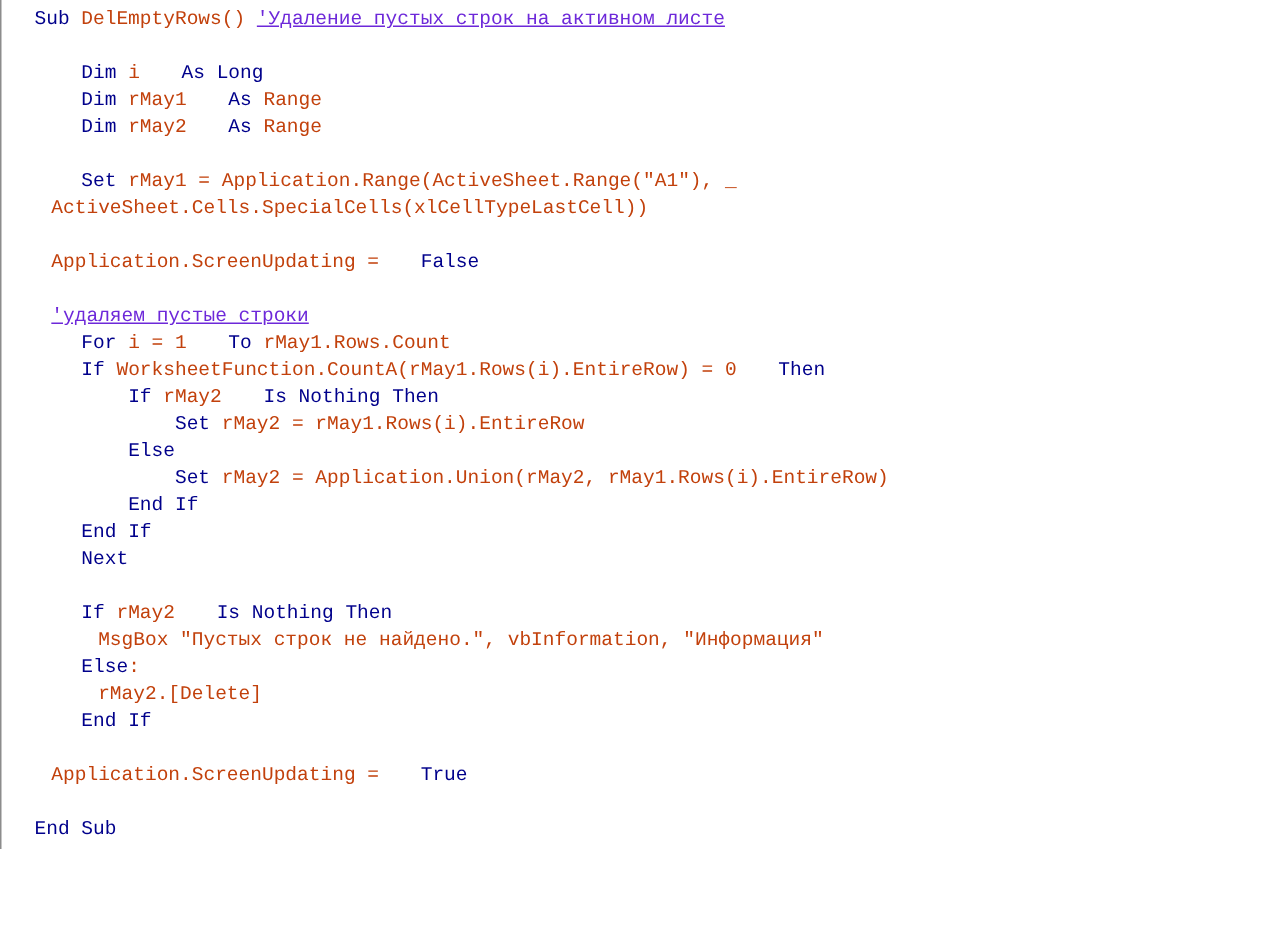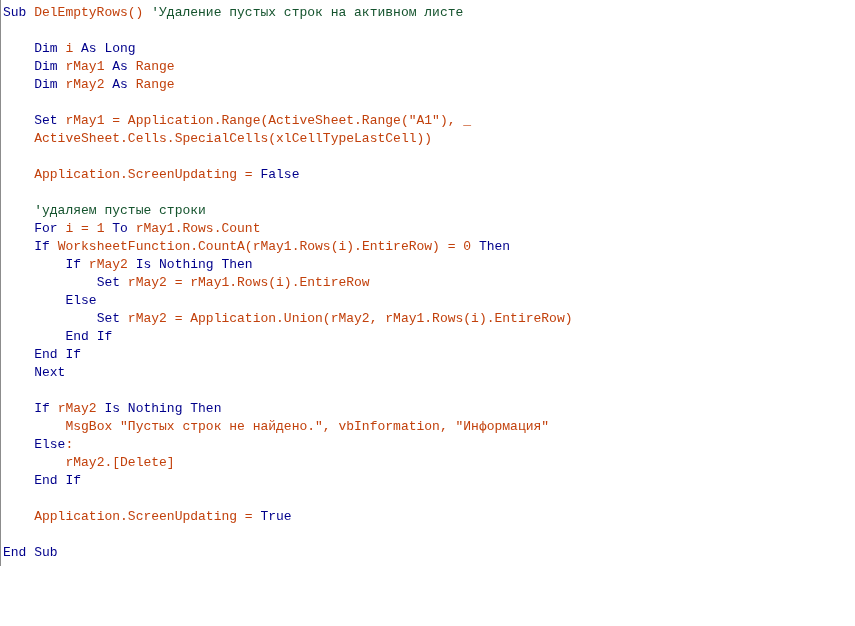--- a/index.html
+++ b/index.html
@@ -16,22 +16,22 @@
     padding: 4px 0 4px 2px;
     width: 853px;
     box-sizing: border-box;
   }
   pre {
     margin: 0;
     padding: 0;
     font-family: inherit;
     white-space: pre;
   }
-  .kw { color: #00008b; }   
-  .cm { color: #14532d; }   
+  .kw { color: #00008b; margin-left: 20px; }   
+  .cm { color: #6d28d9; text-decoration: underline; }   
   .tx { color: #c2410c; }
 </style>
 </head>
 <body>
 
 <div class="code-wrapper">
   <pre id="code-pre"><div><span class="kw">Sub</span><span class="tx"> DelEmptyRows() </span><span class="cm">'Удаление пустых строк на активном листе</span></div><div>&nbsp;</div><div>    <span class="kw">Dim</span><span class="tx"> i </span><span class="kw">As Long</span></div><div>    <span class="kw">Dim</span><span class="tx"> rMay1 </span><span class="kw">As</span><span class="tx"> Range</span></div><div>    <span class="kw">Dim</span><span class="tx"> rMay2 </span><span class="kw">As</span><span class="tx"> Range</span></div><div>&nbsp;</div><div>    <span class="kw">Set</span><span class="tx"> rMay1 = Application.Range(ActiveSheet.Range("A1"), _</span></div><div>    <span class="tx">ActiveSheet.Cells.SpecialCells(xlCellTypeLastCell))</span></div><div>&nbsp;</div><div>    <span class="tx">Application.ScreenUpdating = </span><span class="kw">False</span></div><div>&nbsp;</div><div>    <span class="cm">'удаляем пустые строки</span></div><div>    <span class="kw">For</span><span class="tx"> i = 1 </span><span class="kw">To</span><span class="tx"> rMay1.Rows.Count</span></div><div>    <span class="kw">If</span><span class="tx"> WorksheetFunction.CountA(rMay1.Rows(i).EntireRow) = 0 </span><span class="kw">Then</span></div><div>        <span class="kw">If</span><span class="tx"> rMay2 </span><span class="kw">Is Nothing Then</span></div><div>            <span class="kw">Set</span><span class="tx"> rMay2 = rMay1.Rows(i).EntireRow</span></div><div>        <span class="kw">Else</span></div><div>            <span class="kw">Set</span><span class="tx"> rMay2 = Application.Union(rMay2, rMay1.Rows(i).EntireRow)</span></div><div>        <span class="kw">End If</span></div><div>    <span class="kw">End If</span></div><div>    <span class="kw">Next</span></div><div>&nbsp;</div><div>    <span class="kw">If</span><span class="tx"> rMay2 </span><span class="kw">Is Nothing Then</span></div><div>        <span class="tx">MsgBox "Пустых строк не найдено.", vbInformation, "Информация"</span></div><div>    <span class="kw">Else</span><span class="tx">:</span></div><div>        <span class="tx">rMay2.[Delete]</span></div><div>    <span class="kw">End If</span></div><div>&nbsp;</div><div>    <span class="tx">Application.ScreenUpdating = </span><span class="kw">True</span></div><div>&nbsp;</div><div><span class="kw">End Sub</span></div></pre>
 </div>
 
 </body></html>

